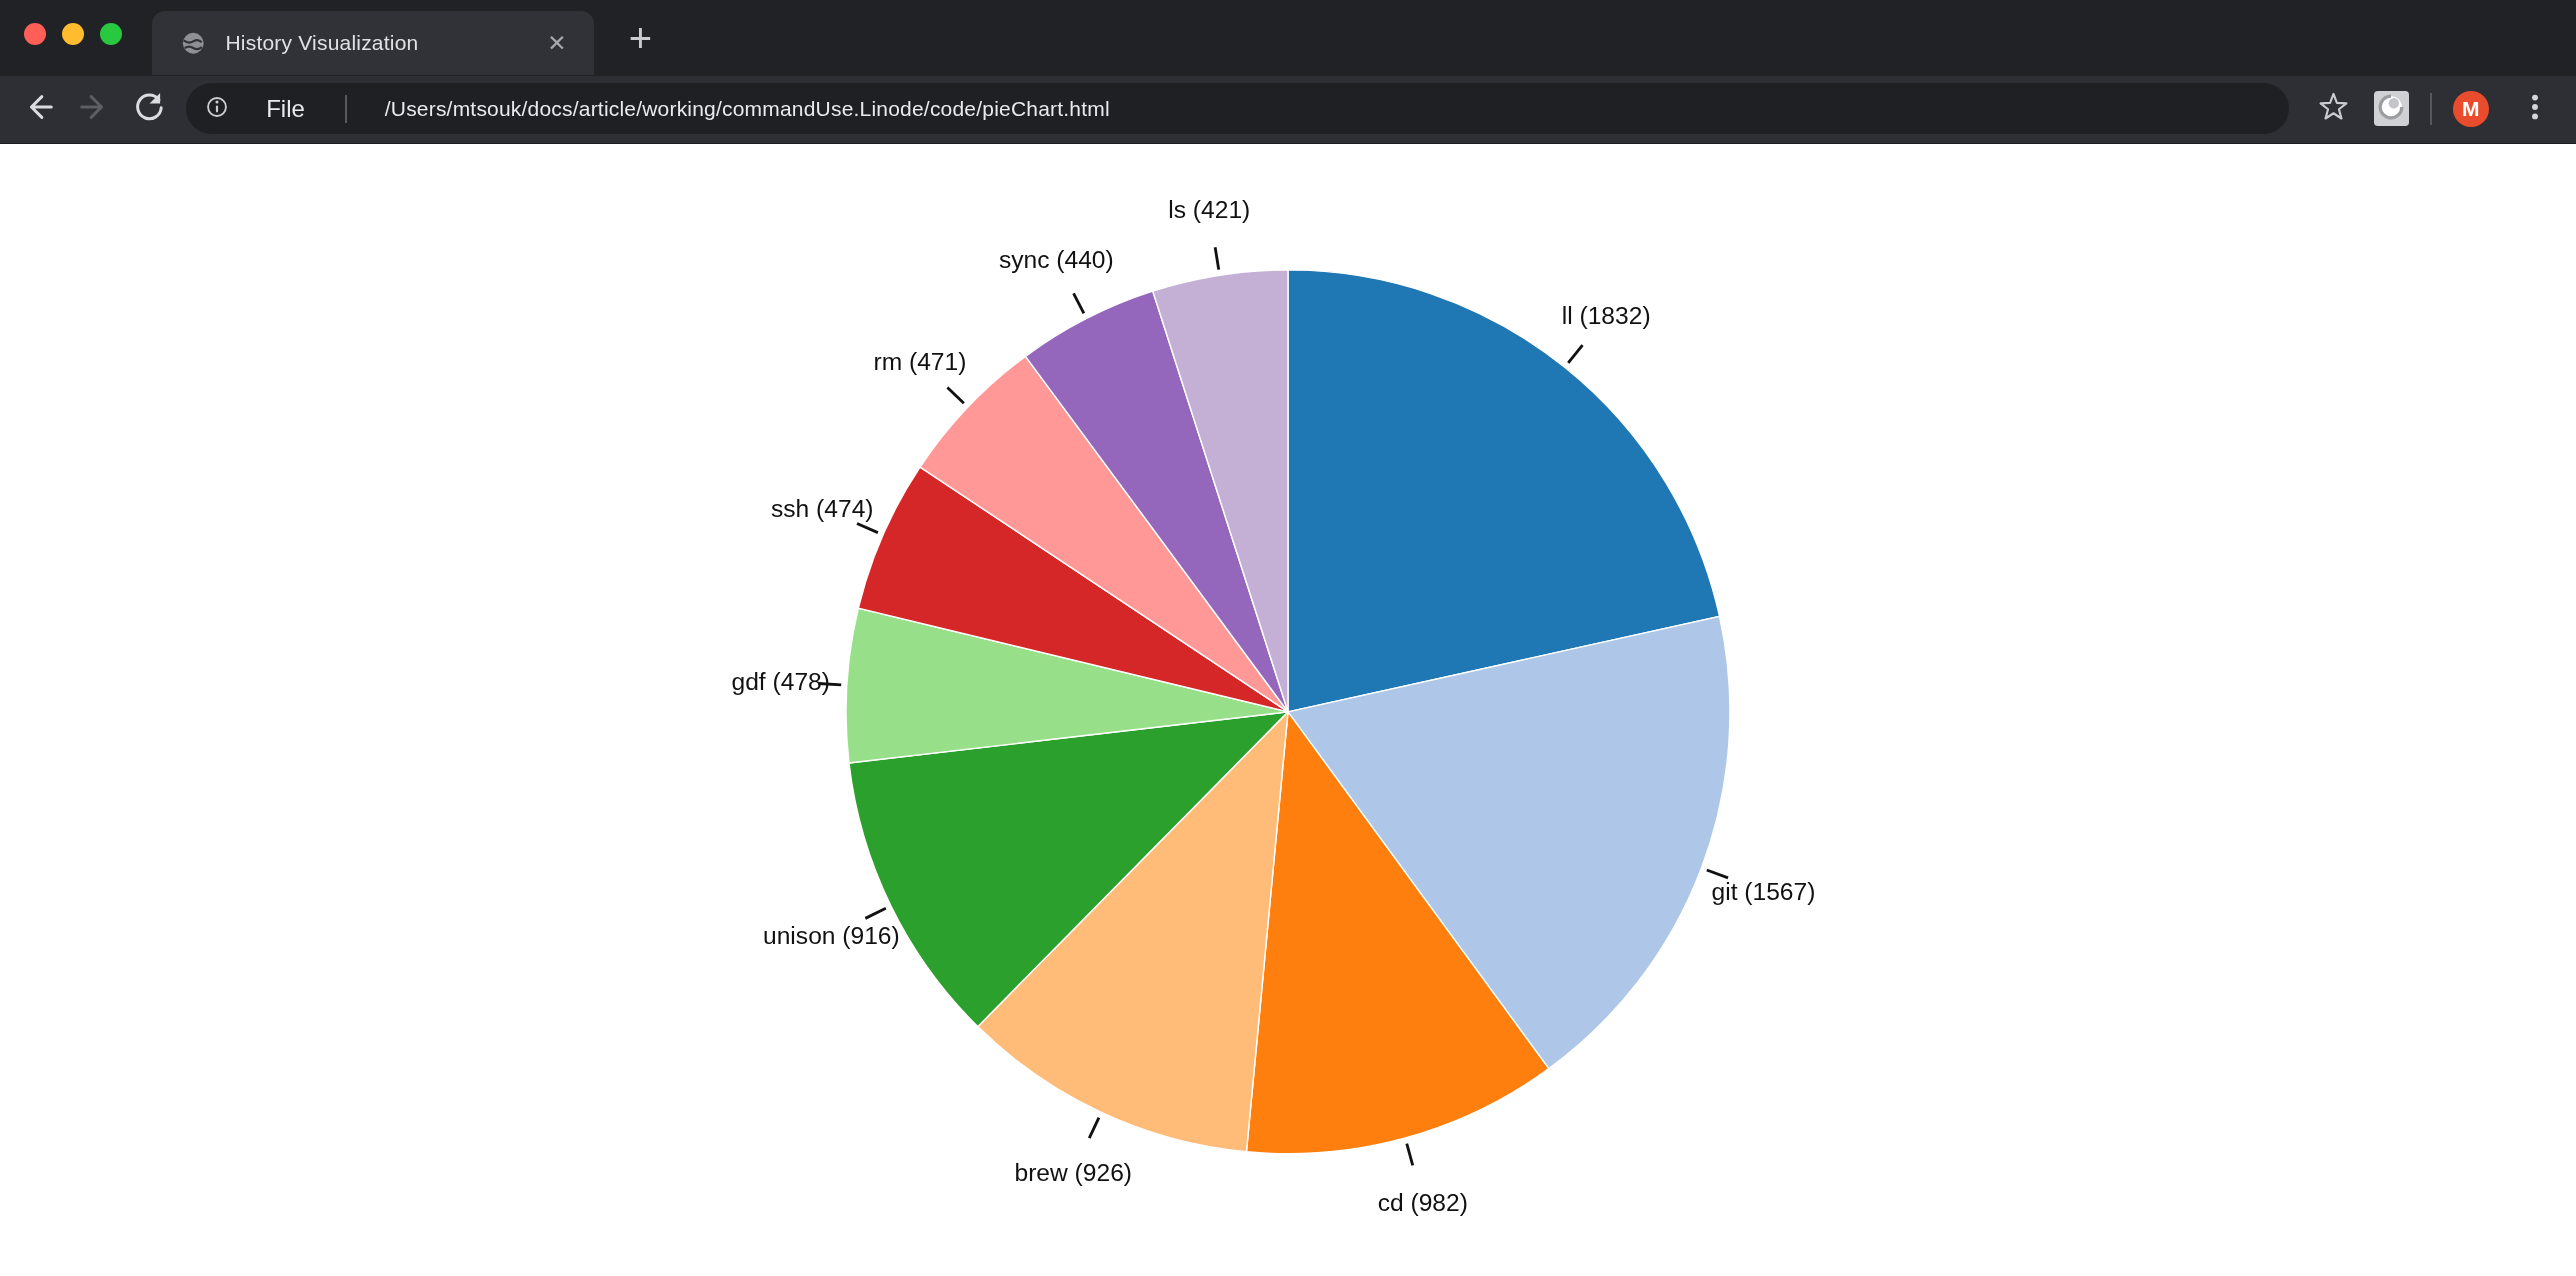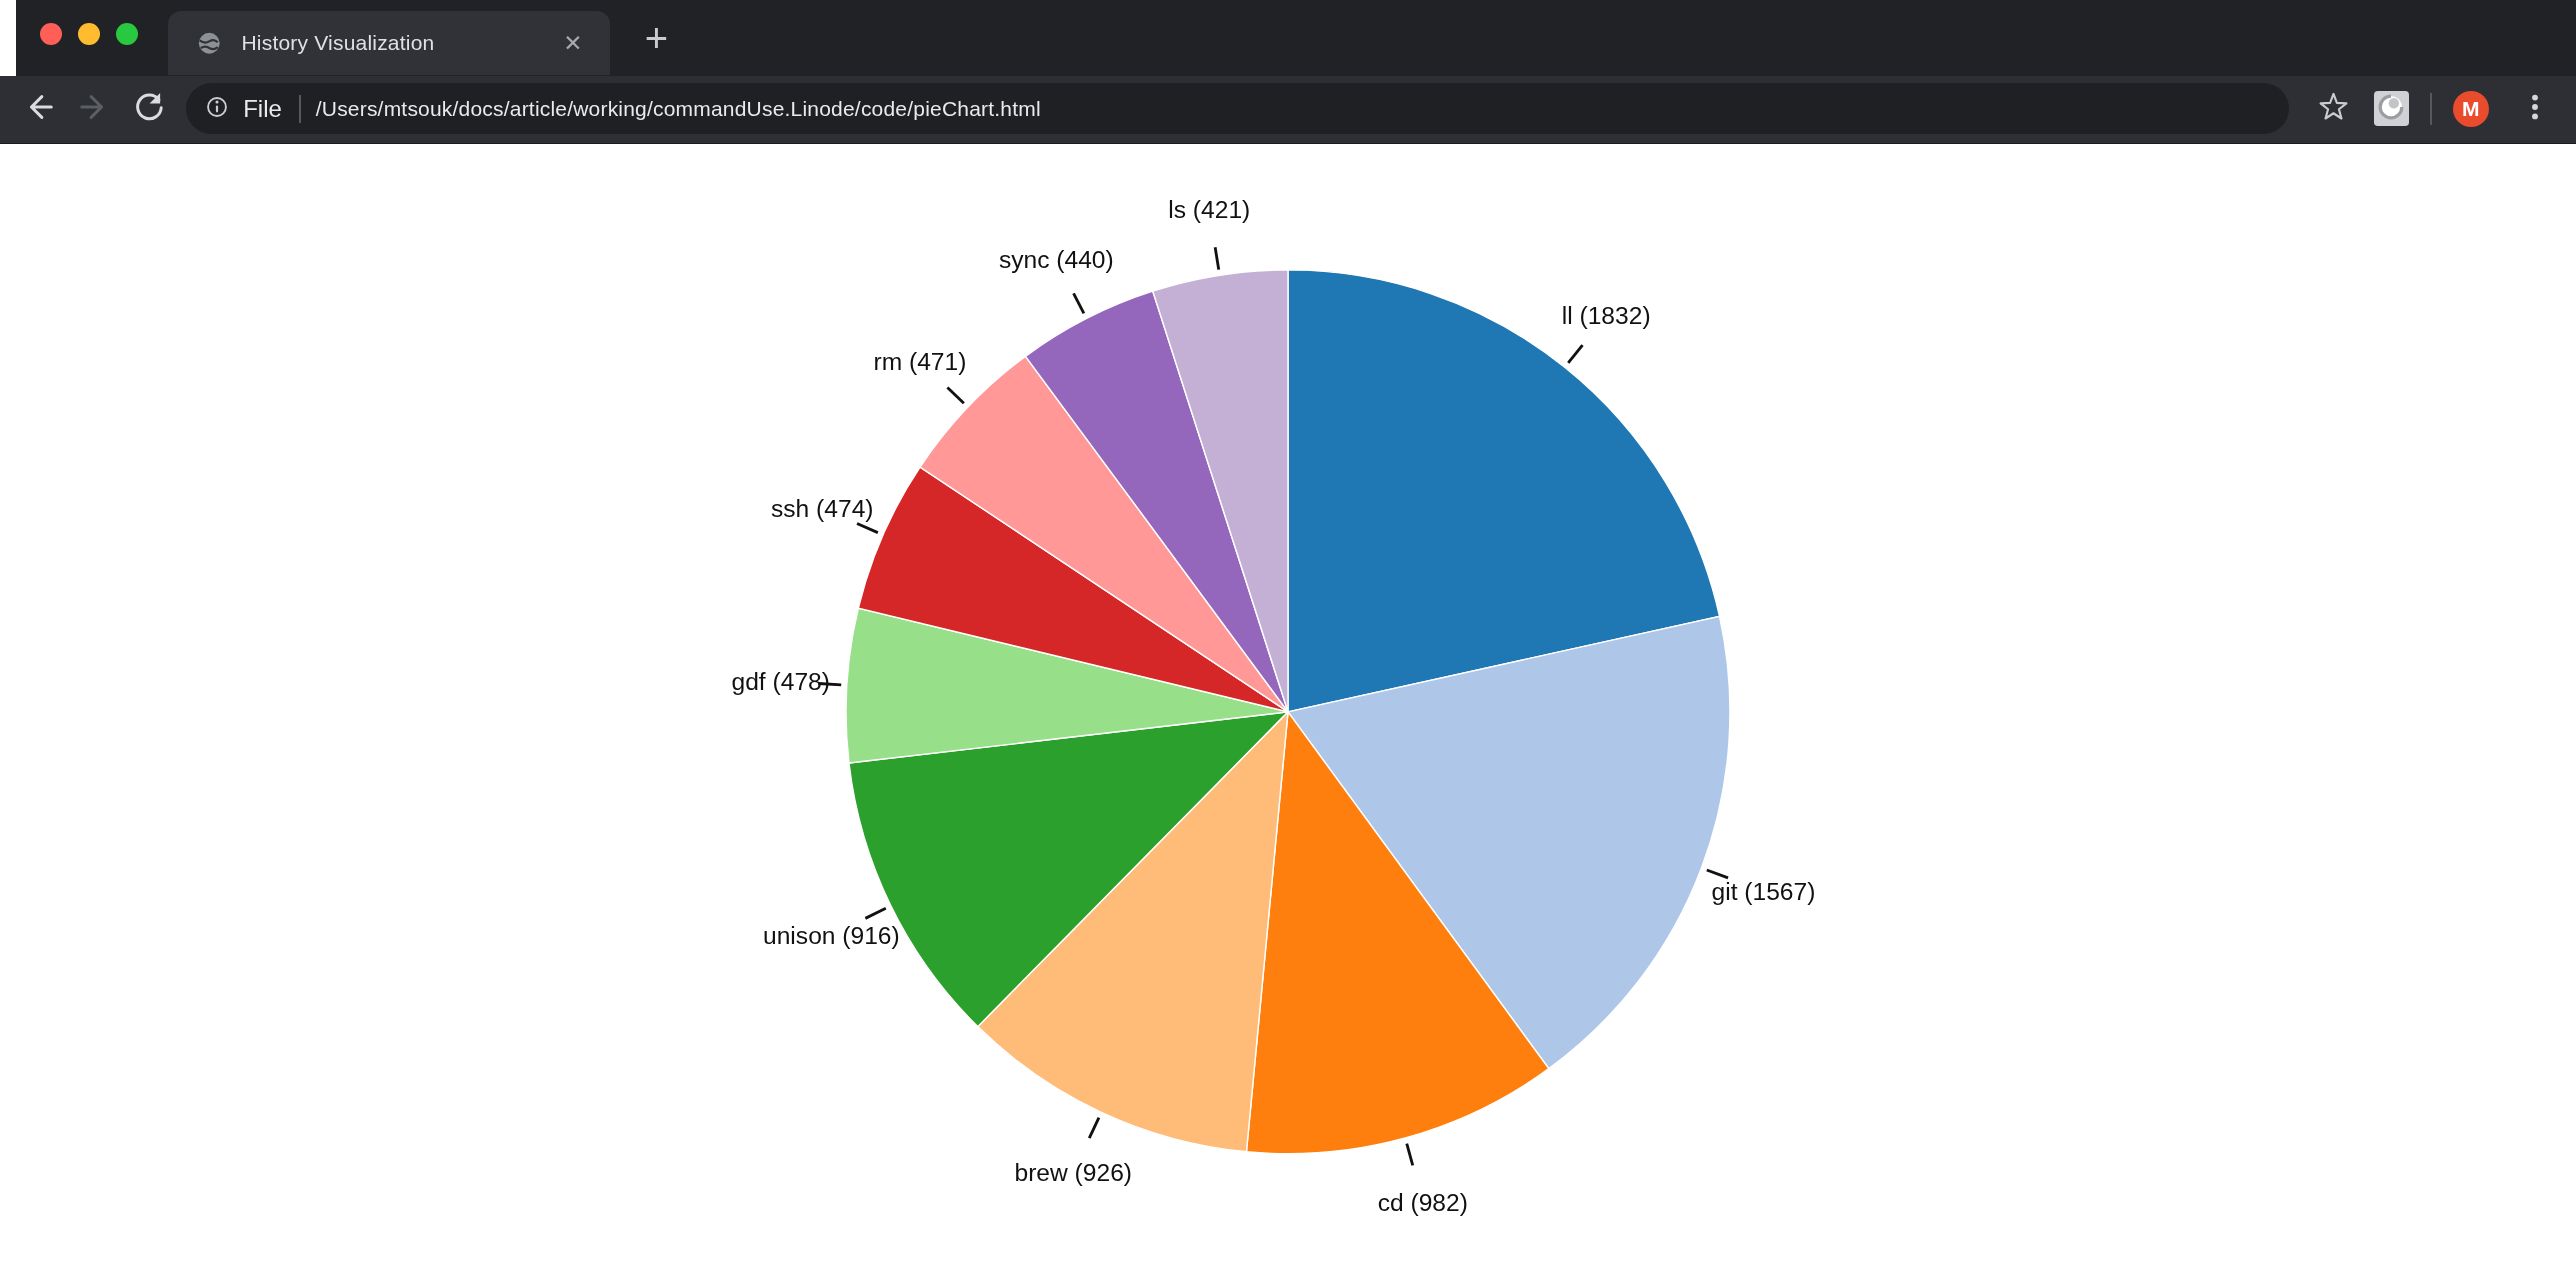--- a/index.html
+++ b/index.html
@@ -3,21 +3,21 @@
 <meta charset="utf-8">
 <style>
   * { box-sizing: border-box; }
   html, body { margin: 0; padding: 0; }
   body {
     width: 2576px; height: 1277px; overflow: hidden;
     background: #ffffff;
     font-family: "Liberation Sans", sans-serif;
   }
   
-  .tabstrip { position: relative; height: 76px; background: #212226; margin-left: 16px; }
+  .tabstrip { position: relative; height: 76px; background: #212226; }
   .traffic-lights { position: absolute; left: 24px; top: 23px; display: flex; gap: 16px; }
   .tl { width: 22px; height: 22px; border-radius: 50%; display: inline-block; }
   .tl.red { background: #ff5f57; }
   .tl.yellow { background: #febc2e; }
   .tl.green { background: #28c840; }
   .tab {
     position: absolute; left: 152px; top: 11.4px; width: 442px; height: 64px;
     background: #303237; border-radius: 13.2px 13.2px 0 0;
     display: flex; align-items: center;
   }
@@ -41,20 +41,21 @@
     display: flex; align-items: center; padding: 0 13.2px 1.9px 11.4px;
   }
   .tb-btn { width: 55px; height: 55px; display: flex; align-items: center; justify-content: center; flex: 0 0 auto; border-radius: 50%; }
   .c-light { color: #dadce0; }
   .c-dim { color: #5b5e63; }
   .c-gray { color: #c9ccd0; }
   .omnibox {
     flex: 1 1 auto; margin: 0 17px 0 9.5px; height: 51px; border-radius: 25.6px;
     background: #1e2024; display: flex; align-items: center; padding-left: 17px;
     overflow: hidden;
+    gap: 23px;
   }
   .scheme-label { margin-left: 12.3px; color: #e8eaed; font-size: 24px; }
   .omni-sep { width: 1.9px; height: 28px; background: #55585d; margin: 0 15px 0 17px; flex: 0 0 auto; }
   .url-text { color: #e8eaed; font-size: 21px; letter-spacing: 0.2px; white-space: nowrap; }
   .ext-btn {
     width: 35px; height: 35px; border-radius: 3.8px; background: #d0d1d4;
     margin-left: 13.2px; flex: 0 0 auto; display: flex; align-items: center; justify-content: center;
   }
   .tb-sep { width: 1.9px; height: 32px; background: #55585d; margin: 0 21px; flex: 0 0 auto; }
   .avatar {

